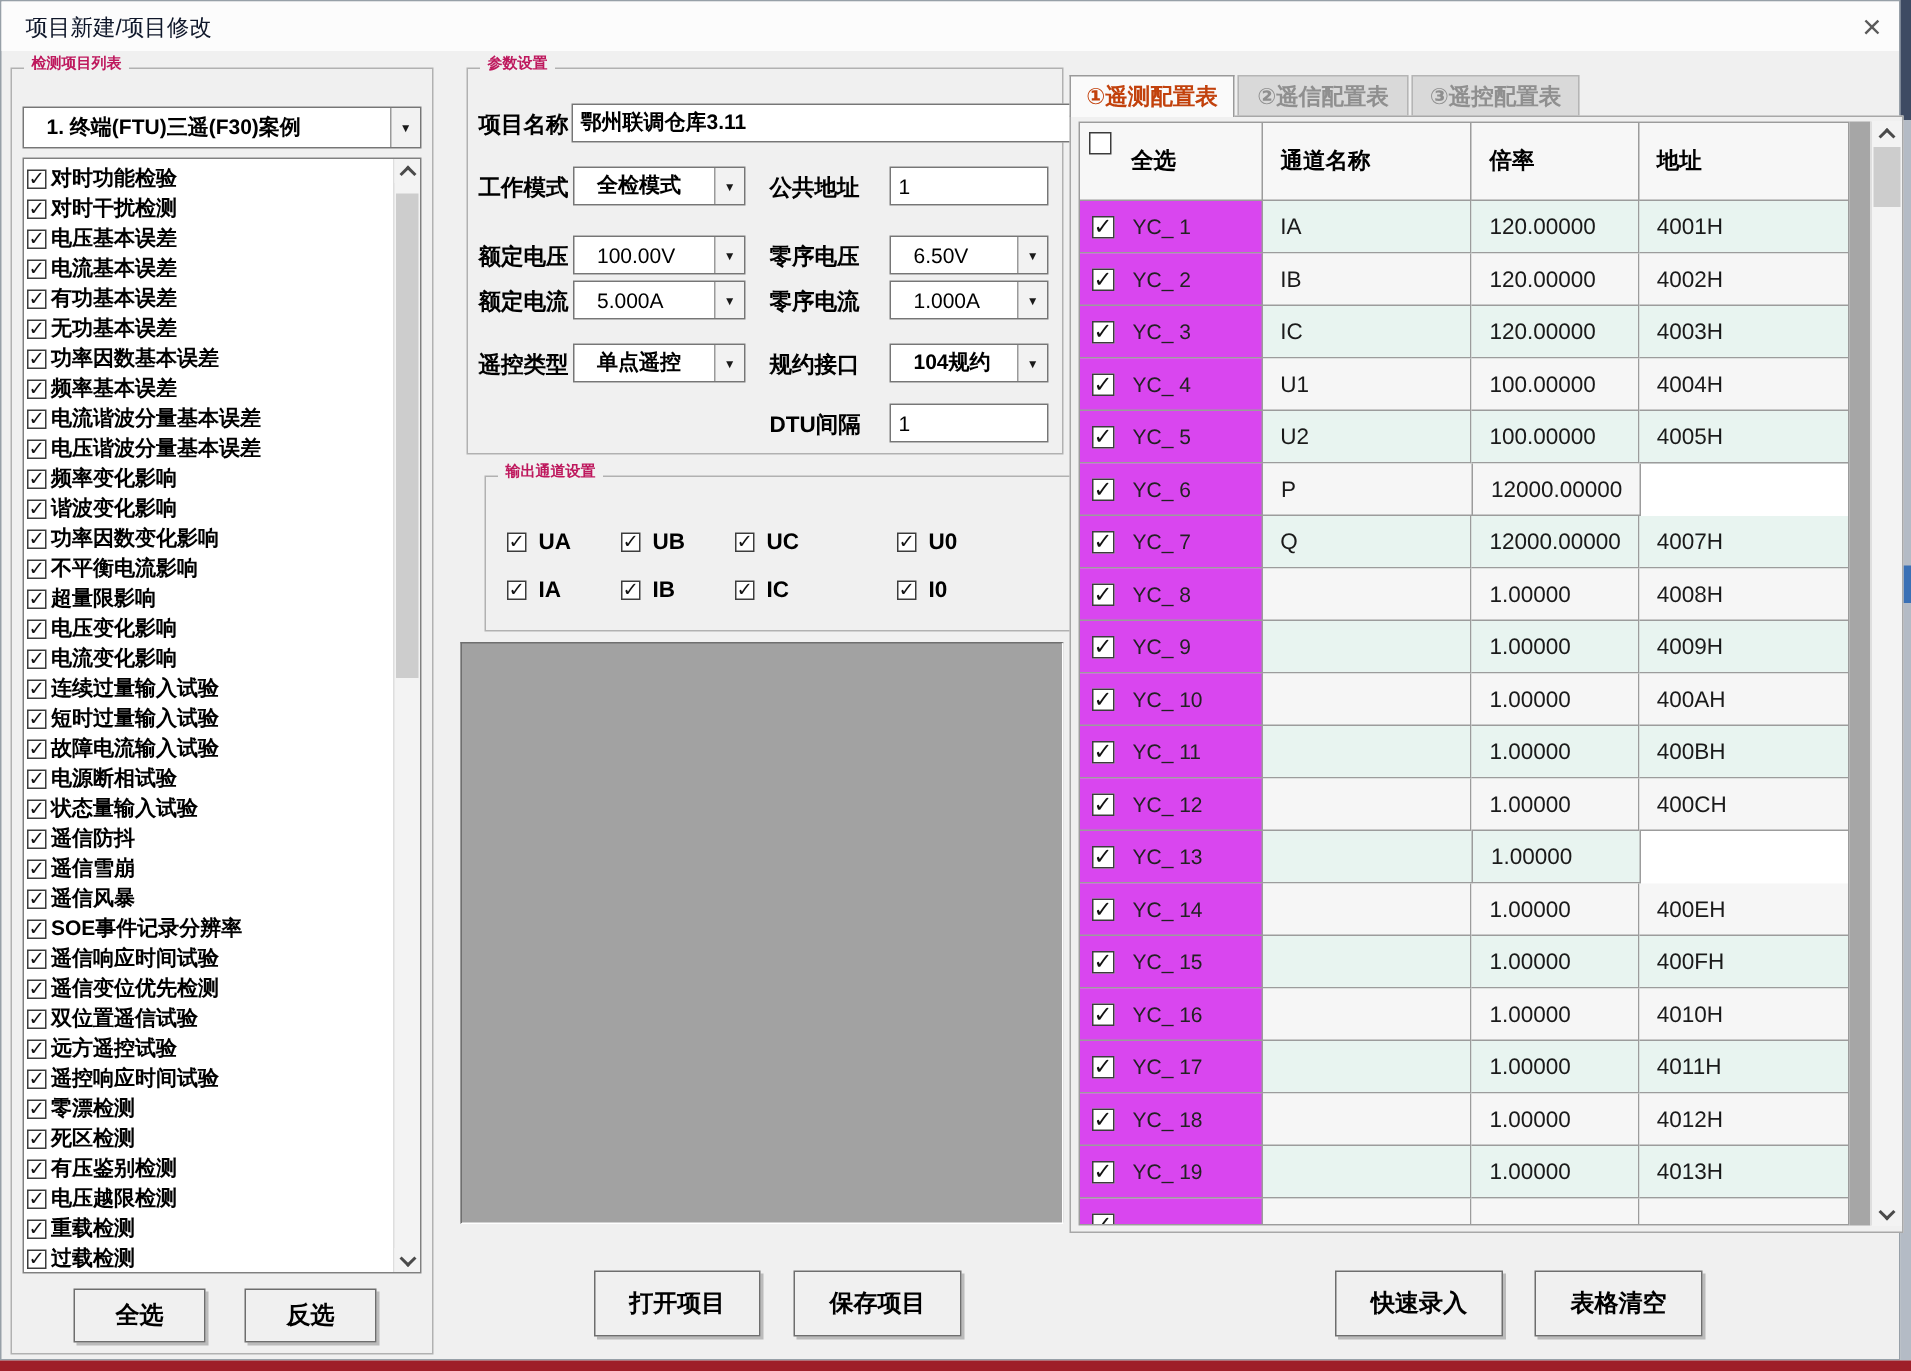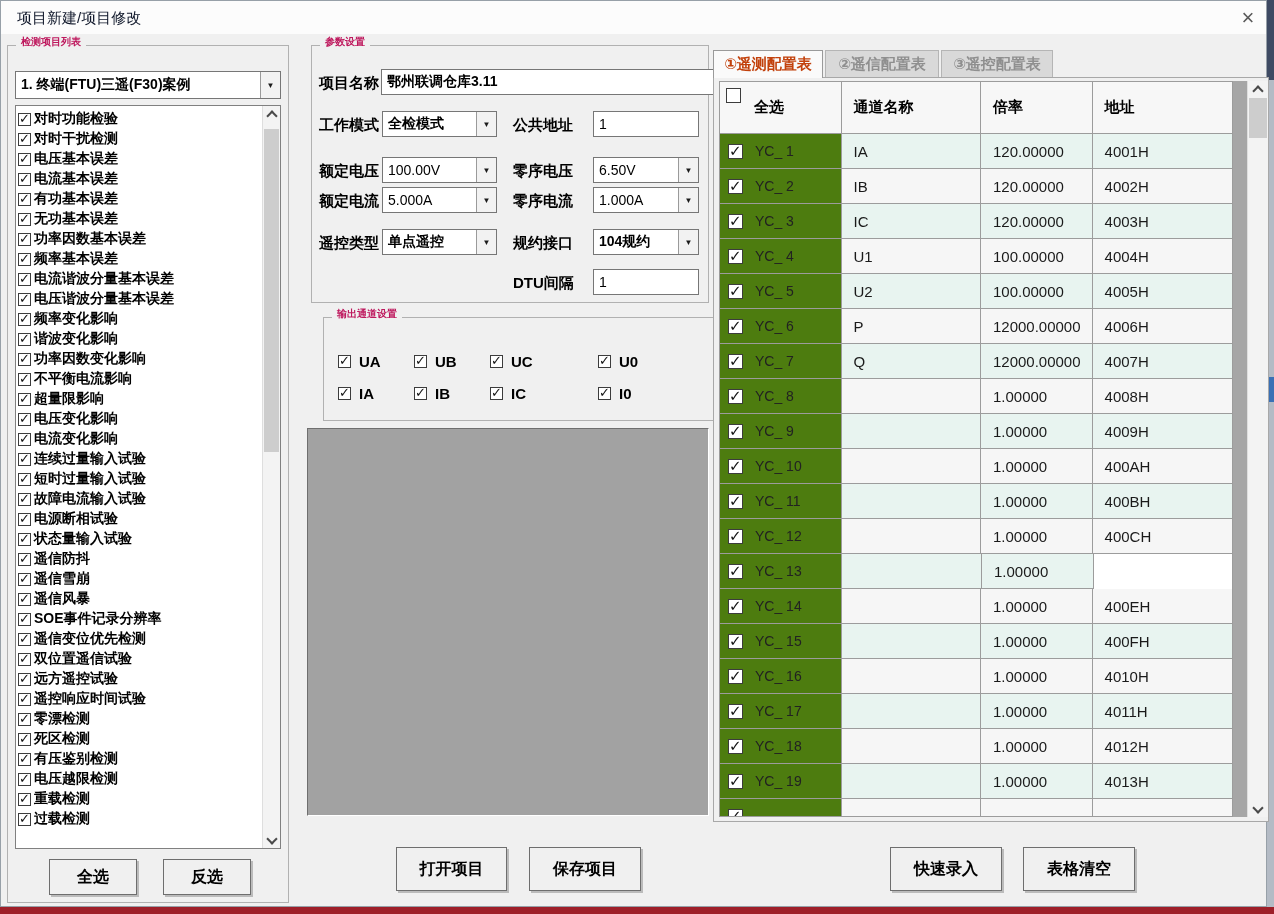--- a/index.html
+++ b/index.html
@@ -12,21 +12,21 @@
   .title{position:absolute;left:16px;top:8px;font-size:15px;color:#0f172a;white-space:nowrap}
   .close{position:absolute;left:1233px;top:5px;width:28px;height:24px;display:flex;align-items:center;justify-content:center;cursor:default}
   .x-icon::after{content:"×";font-size:22px;color:#5a5a5a;line-height:1}
   
   .gb{position:absolute;border:1px solid #b1b1b1;box-sizing:border-box}
   .gb-label{position:absolute;top:-11px;left:8px;background:#f0f0f0;padding:0 5px;
             font-weight:bold;font-size:10px;color:#be185d;white-space:nowrap}
   .lbl{position:absolute;font-size:15px;font-weight:bold;color:#000;white-space:nowrap}
   
   .combo{position:absolute;background:#fff;border:1px solid #767676;display:flex;align-items:center;box-sizing:border-box}
-  .combo-val{flex:1;padding-left:5px;font-size:14px;white-space:nowrap;overflow:hidden}
+  .combo-val{flex:1;padding-left:15px;font-size:14px;white-space:nowrap;overflow:hidden}
   .zh{font-weight:bold}
   .combo-arrow{width:19px;align-self:stretch;border-left:1px solid #9a9a9a;background:#f2f2f2;
                display:flex;align-items:center;justify-content:center}
   .combo-arrow::after{content:"▼";font-size:8px;color:#1a1a1a}
   .tinput{position:absolute;background:#fff;border:1px solid #767676;box-sizing:border-box;
           display:flex;align-items:center;padding-left:5px;font-size:14px;white-space:nowrap;overflow:hidden}
   
   .cb{display:inline-block;width:13px;height:13px;background:#fff;border:1px solid #3c3c3c;
       position:relative;flex:none;box-sizing:border-box}
   .cb15{width:15px;height:15px}
@@ -68,21 +68,21 @@
          background:#fff;box-sizing:border-box;overflow:hidden;z-index:2}
   .thead{display:flex;height:52px;background:#f7f7f7}
   .th{box-sizing:border-box;border-right:1px solid #9c9c9c;border-bottom:1px solid #9c9c9c;
       display:flex;align-items:center;font-weight:bold;font-size:15px;padding-left:12px;position:relative}
   .th-sel{width:122px;padding-left:34px}
   .th-ch{width:140px}.th-ratio{width:112px}.th-addr{width:140px;border-right:none}
   .hd-cb{position:absolute;left:6px;top:6px}
   .tr{display:flex;height:35px}
   .td{box-sizing:border-box;border-right:1px solid #9c9c9c;border-bottom:1px solid #9c9c9c;
       font-size:15px;display:flex;align-items:center;padding-left:12px;color:#1a1a1a}
-  .td-sel{width:122px;background:#4d7c0f;padding-left:8px}
+  .td-sel{width:122px;background:#d946ef;padding-left:8px}
   .td-id{margin-left:12px;font-size:14px;color:#222}
   .td-ch{width:140px}.td-ratio{width:112px}.td-addr{width:140px;border-right:none}
   .tbody .tr:nth-of-type(odd) .td:not(.td-sel){background:#e8f4f0}
   .tbody .tr:nth-of-type(even) .td:not(.td-sel){background:#f6f6f6}
   .tr-partial{height:19px;overflow:hidden}
   .tr-partial .td{align-items:flex-start;padding-top:10px;border-bottom:none}
   .grid-strip{position:absolute;left:1232px;top:80px;width:14px;height:736px;background:#a6a6a6;z-index:2}
   .table-sb{left:1246px;top:80px;width:20px;height:736px;z-index:2}
   
   .right-strip{position:absolute;left:1267px;top:0;width:7px;height:907px;background:#b4bbc5}
@@ -237,20 +237,24 @@
         <div class="li">
           <span class="cb checked"></span>
           <span class="li-t">遥信风暴</span>
         </div>
 
         <div class="li">
           <span class="cb checked"></span>
           <span class="li-t">SOE事件记录分辨率</span>
         </div>
 
+        <div class="li">
+          <span class="cb checked"></span>
+          <span class="li-t">遥信响应时间试验</span>
+        </div>
 
         <div class="li">
           <span class="cb checked"></span>
           <span class="li-t">遥信变位优先检测</span>
         </div>
 
         <div class="li">
           <span class="cb checked"></span>
           <span class="li-t">双位置遥信试验</span>
         </div>
@@ -490,21 +494,20 @@
           <div class="td td-addr">4005H</div>
         </div>
 
         <div class="tr">
           <div class="td td-sel">
             <span class="cb cb15 checked"></span>
             <span class="td-id">YC_ 6</span>
           </div>
           <div class="td td-ch">P</div>
           <div class="td td-ratio">12000.00000</div>
-          <div class="td td-addr">4006H</div>
         </div>
 
         <div class="tr">
           <div class="td td-sel">
             <span class="cb cb15 checked"></span>
             <span class="td-id">YC_ 7</span>
           </div>
           <div class="td td-ch">Q</div>
           <div class="td td-ratio">12000.00000</div>
           <div class="td td-addr">4007H</div>

